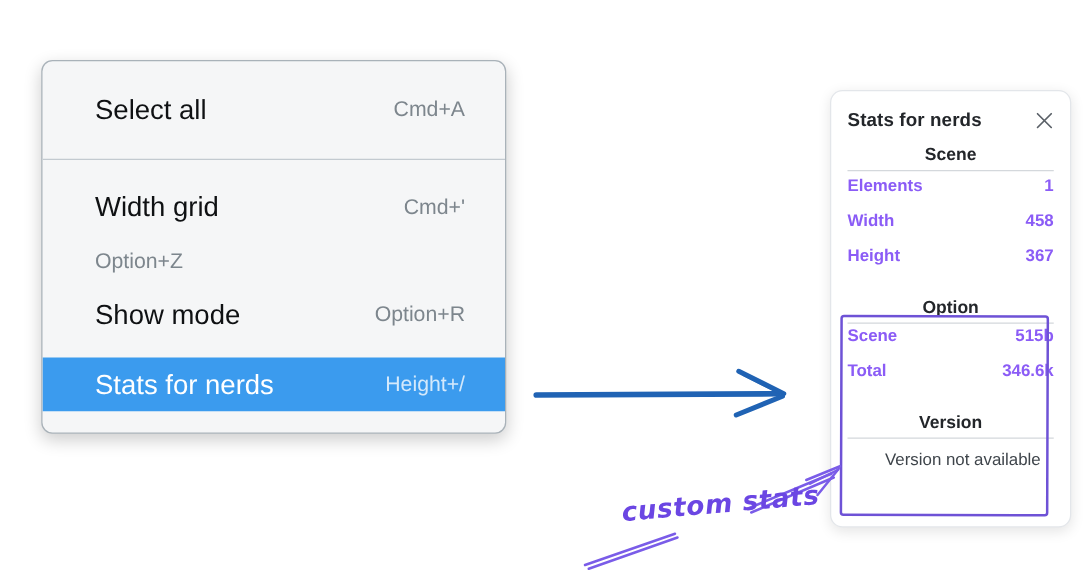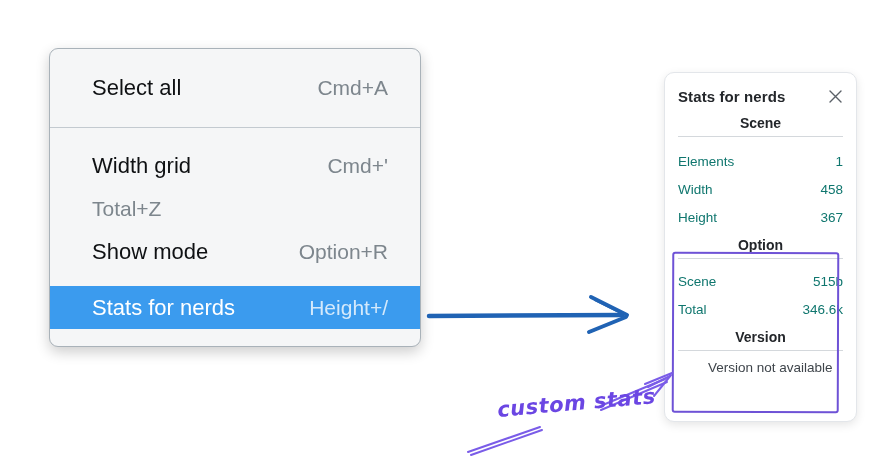--- a/index.html
+++ b/index.html
@@ -1,48 +1,48 @@
 <!DOCTYPE html>
 <html><head>
 <meta charset="utf-8">
 <style>
   * { margin:0; padding:0; box-sizing:border-box; }
   body { background:#ffffff; font-family:"Liberation Sans", sans-serif; }
   .stage { position:relative; width:873px; height:461px; background:#ffffff; overflow:hidden; }
 
   
   .menu {
-    position:absolute; left:49px; top:48px; width:372px; height:299px;
+    position:absolute; left:33px; top:48px; width:372px; height:299px;
     background:#f5f6f7; border:1.5px solid #a9b2b9; border-radius:9px;
     box-shadow:0 5px 14px rgba(0,0,0,0.20); padding-top:13px; overflow:hidden;
   }
   .menu-item {
     height:43px; display:flex; align-items:center; justify-content:space-between;
     padding:0 32px 0 42px; font-size:22px; color:#0f1113; cursor:default;
   }
   .menu-item.first { height:52px; }
-  .mi-shortcut { color:#7d868d; font-size:21px; }
+  .mi-shortcut { color:#7d868d; font-size:17px; }
   .menu-divider { height:1px; background:#c3cad0; margin:13px 0 16px 0; }
   .menu-item.highlight { background:#3b9bee; color:#ffffff; margin-top:13px; }
   .menu-item.highlight .mi-shortcut { color:rgba(255,255,255,0.78); }
 
   
   .panel {
     position:absolute; left:664px; top:72px; width:193px; height:350px;
     background:#ffffff; border:1px solid #e3e6ea; border-radius:10px;
     box-shadow:0 3px 10px rgba(0,0,0,0.10); padding:12px 13px 10px; color:#3f454b;
   }
   .panel-header { display:flex; justify-content:space-between; align-items:center; height:22px; margin-bottom:8px; }
   .panel-title { font-weight:bold; font-size:15px; color:#23262a; letter-spacing:0.1px; }
   .close-btn { width:16px; height:16px; display:flex; align-items:center; justify-content:center; cursor:pointer; }
   .section { margin-top:12px; }
   .section-title { text-align:center; font-weight:bold; font-size:14px; color:#23262a; padding-bottom:5px; }
   .section-divider { border-bottom:1px solid #d4d8dc; }
   .rows { padding-top:4px; }
-  .stat-row { display:flex; justify-content:space-between; align-items:flex-end; height:28px; font-size:13.5px; color:#0f766e; }
+  .stat-row { display:flex; justify-content:space-between; align-items:flex-start; height:28px; font-size:13.5px; color:#8b5cf6;font-weight:bold; }
   .version-note { font-size:13.5px; color:#3f454b; margin-top:9px;margin-left:30px; }
 
   
   .purple-box {
     position:absolute; left:672px; top:252px; width:167px; height:161px;
     border:2px solid #6e52d6; border-radius:3px; pointer-events:none;
     transform:rotate(0.2deg);
   }
 
   
@@ -63,21 +63,21 @@
     <div class="menu-item first">
       <span class="mi-label">Select all</span>
       <span class="mi-shortcut">Cmd+A</span>
     </div>
     <div class="menu-divider"></div>
     <div class="menu-item">
       <span class="mi-label">Width grid</span>
       <span class="mi-shortcut">Cmd+'</span>
     </div>
     <div class="menu-item">
-      <span class="mi-shortcut">Total+Z</span>
+      <span class="mi-shortcut">Option+Z</span>
     </div>
     <div class="menu-item">
       <span class="mi-label">Show mode</span>
       <span class="mi-shortcut">Option+R</span>
     </div>
     <div class="menu-item highlight">
       <span class="mi-label">Stats for nerds</span>
       <span class="mi-shortcut">Height+/</span>
     </div>
   </div>

